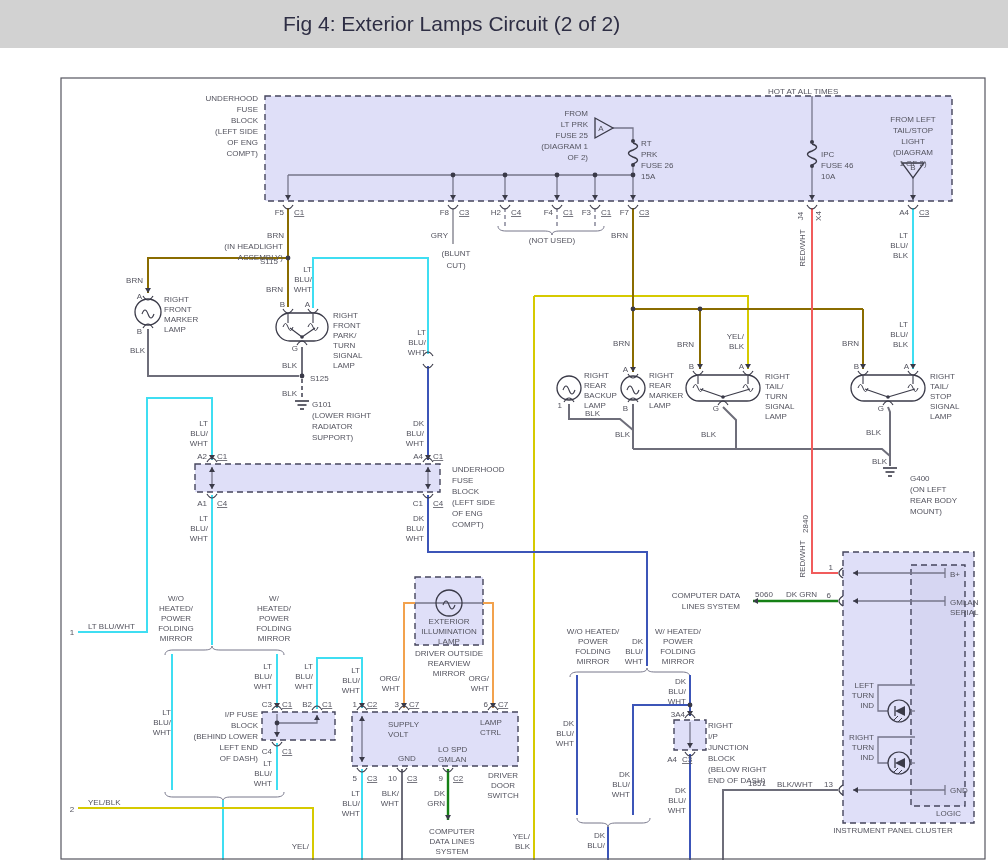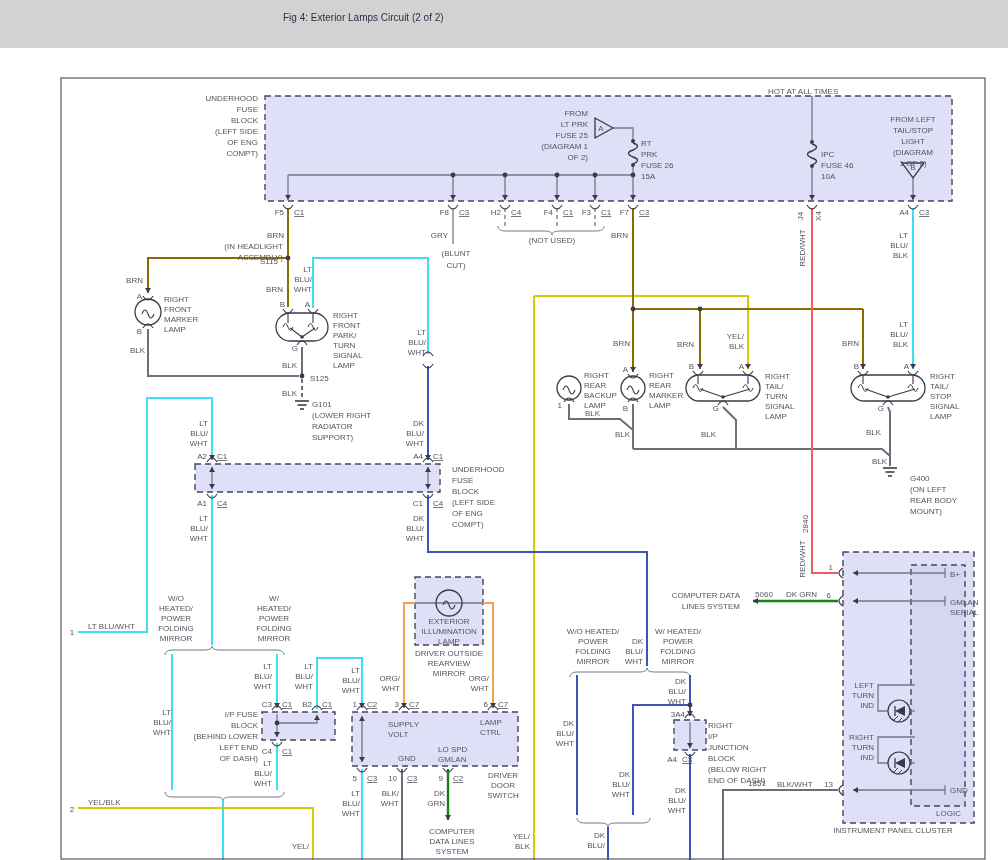--- a/index.html
+++ b/index.html
@@ -1,19 +1,19 @@
 <!DOCTYPE html>
 <html><head>
 <meta charset="utf-8">
 <style>
   html,body{margin:0;padding:0;background:#fff;}
   #stage{position:relative;width:1008px;height:860px;background:#fff;overflow:hidden;
          font-family:"Liberation Sans",sans-serif;}
   #titlebar{position:absolute;left:0;top:0;width:1008px;height:48px;background:#d2d2d2;}
-  #titlebar span{position:absolute;left:283px;top:12px;font-size:10px;color:#2e2e44;}
+  #titlebar span{position:absolute;left:283px;top:12px;font-size:21px;color:#2e2e44;}
   svg{position:absolute;left:0;top:0;}
   svg text{font-family:"Liberation Sans",sans-serif;}
 </style>
 </head>
 <body>
 
 <div id="stage">
   <div id="titlebar">
     <span>Fig 4: Exterior Lamps Circuit (2 of 2)</span>
   </div>

